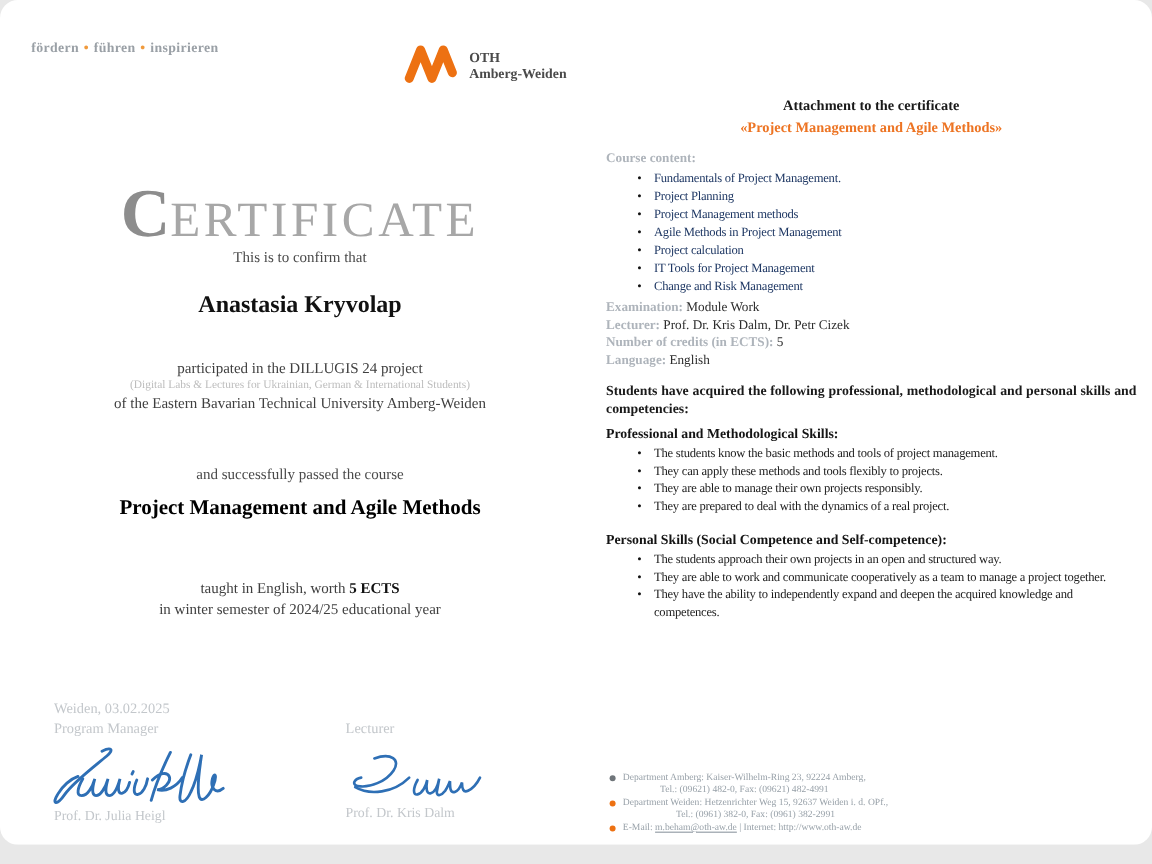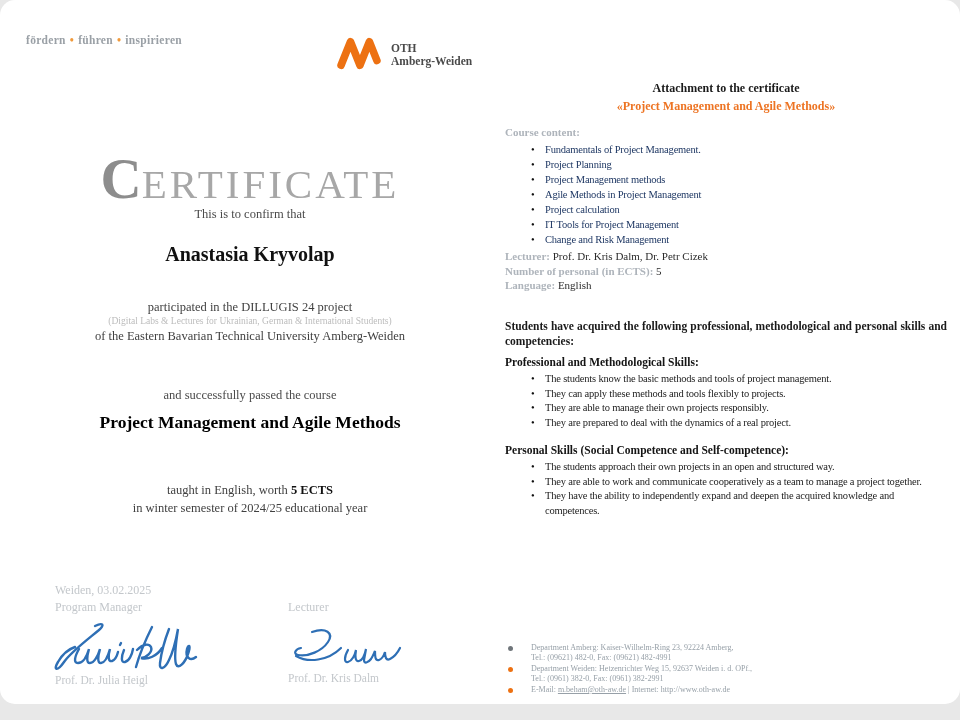--- a/index.html
+++ b/index.html
@@ -25,21 +25,21 @@
   .confirm{top:207px;font-size:12.5px;color:#4a4a4a;}
   .recipient{top:243px;font-size:20px;font-weight:bold;color:#111;}
   .participation{top:299px;font-size:12.5px;color:#3f3f3f;line-height:16px;}
   .participation .fine{font-size:9.5px;color:#bcbcbc;line-height:13px;}
   .passed{top:388px;font-size:12.5px;color:#4a4a4a;}
   .course{top:412px;font-size:17.5px;font-weight:bold;color:#000000;}
   .taught{top:483px;font-size:12.5px;color:#3f3f3f;}
   .taught b{color:#111;}
   .semester{top:501px;font-size:12.5px;color:#404040;}
 
-  .sign-left{position:absolute;left:55px;top:582px;width:210px;}
+  .sign-left{position:absolute;left:45px;top:582px;width:210px;}
   .sign-right{position:absolute;left:288px;top:599px;width:180px;}
   .sign-gray{font-size:12px;color:#c3c7cb;line-height:17px;}
   .sign-name{font-size:11.5px;color:#c3c7cb;}
   .sig-svg{display:block;margin:2px 0 0 -4px;}
 
   
   .right-col{position:absolute;left:505px;top:0;width:442px;}
   .attach-header{position:absolute;top:81px;width:100%;text-align:center;}
   .attach-line1{font-size:12px;font-weight:bold;color:#1a1a1a;}
   .attach-line2{font-size:12px;font-weight:bold;color:#ed7423;margin-top:3px;}
@@ -59,21 +59,21 @@
   .skills{position:absolute;top:319px;width:100%;}
   .skills-intro{font-size:11.5px;font-weight:bold;color:#1a1a1a;
                 text-align:justify;line-height:15px;margin:0;}
   .skills-title{font-size:11.5px;font-weight:bold;color:#141414;margin-top:7px;}
   .skills-list li{font-size:10.5px;line-height:14.5px;color:#1c1c1c;}
   .personal-block{margin-top:14px;}
 
   
   .footer{position:absolute;left:508px;top:643px;width:340px;
           font-size:8px;line-height:10px;color:#97a0a8;}
-  .footer-item{display:flex;gap:18px;margin-bottom:1px;}
+  .footer-item{display:flex;gap:6px;margin-bottom:1px;text-align:center;}
   .footer-bullet{width:5px;height:5px;border-radius:50%;margin-top:2.5px;flex:0 0 5px;}
   .b-gray{background:#6f757a;}
   .b-orange{background:#ed7112;}
   .link{text-decoration:underline;color:#97a0a8;cursor:pointer;}
 </style>
 </head>
 <body>
 
 <div class="page">
 
@@ -163,25 +163,29 @@
         <li>Project Management methods</li>
         <li>Agile Methods in Project Management</li>
         <li>Project calculation</li>
         <li>IT Tools for Project Management</li>
         <li>Change and Risk Management</li>
       </ul>
     </div>
 
     <div class="details">
       <div class="detail-row">
+        <span class="detail-label">Examination:</span>
+        <span class="detail-value">Module Work</span>
+      </div>
+      <div class="detail-row">
         <span class="detail-label">Lecturer:</span>
         <span class="detail-value">Prof. Dr. Kris Dalm, Dr. Petr Cizek</span>
       </div>
       <div class="detail-row">
-        <span class="detail-label">Number of personal (in ECTS):</span>
+        <span class="detail-label">Number of credits (in ECTS):</span>
         <span class="detail-value">5</span>
       </div>
       <div class="detail-row">
         <span class="detail-label">Language:</span>
         <span class="detail-value">English</span>
       </div>
     </div>
 
     <div class="skills">
       <p class="skills-intro">Students have acquired the following professional, methodological and personal skills and competencies:</p>

